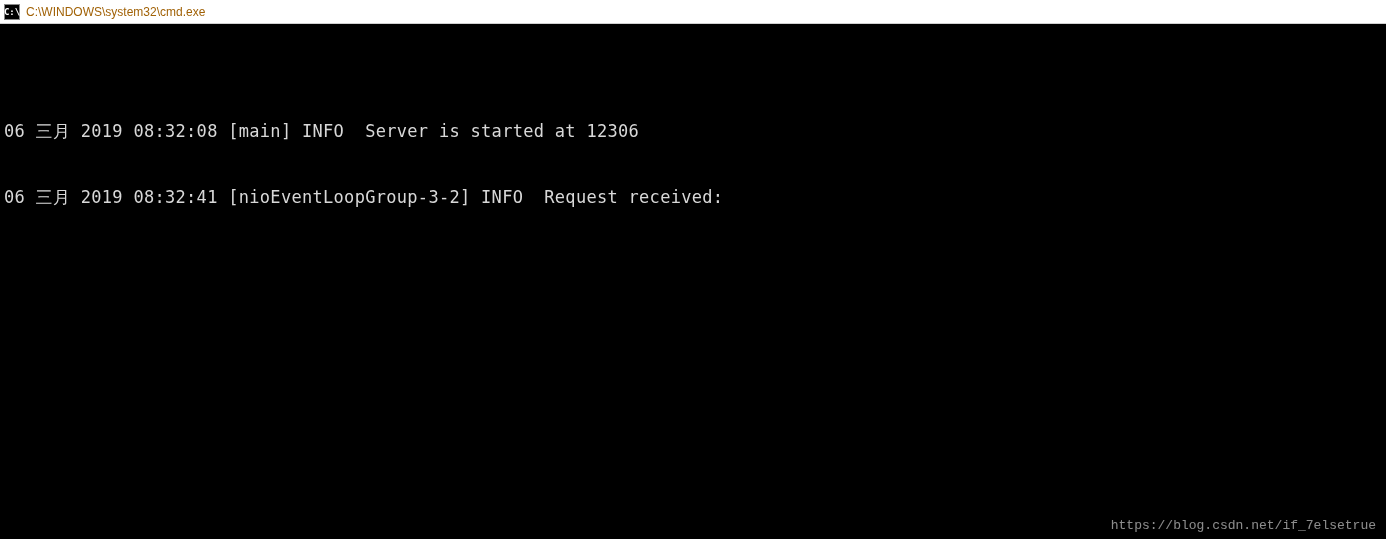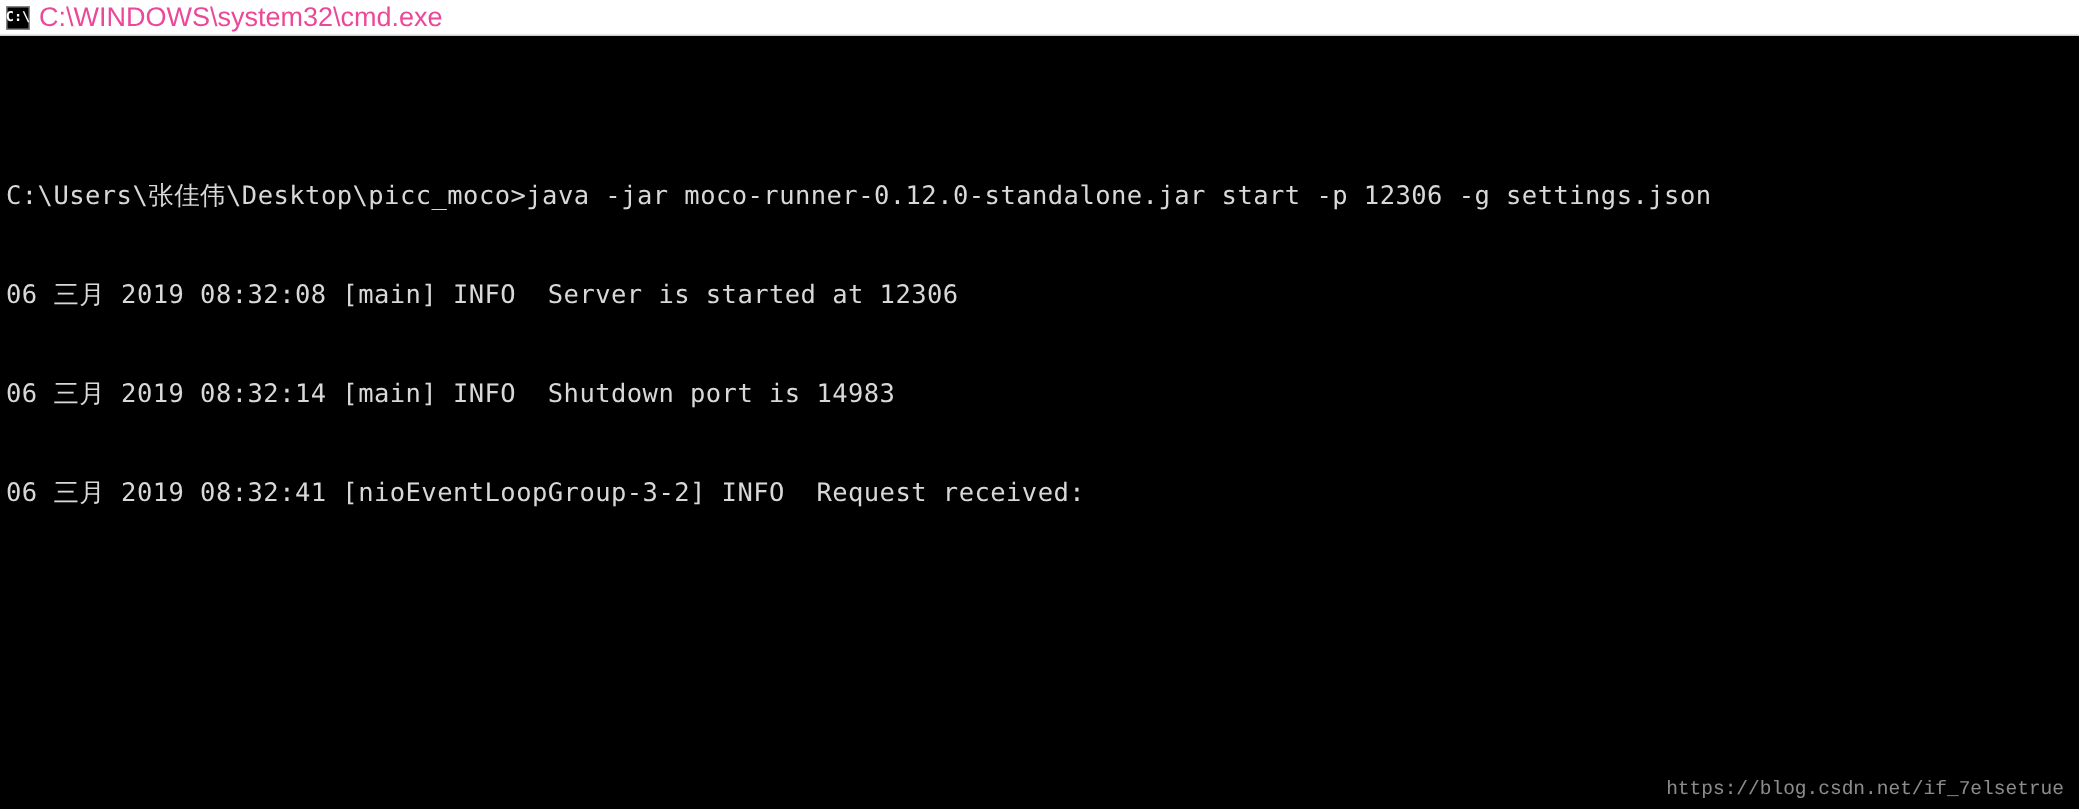--- a/index.html
+++ b/index.html
@@ -31,22 +31,22 @@
       justify-content: center;
       margin-right: 6px;
       background: #000;
       color: #fff;
       font-size: 9px;
       font-family: monospace;
       font-weight: bold;
       border: 1px solid #888;
     }
     .title-text {
-      font-size: 18px;
-      color: #ec4899;
+      font-size: 12px;
+      color: #a16207;
     }
     .terminal {
       background: #000;
       color: #d8d8d8;
       font-family: "NSimSun", "SimSun", "Consolas", monospace;
       font-size: 17px;
       line-height: 22px;
       padding: 8px 4px 4px 4px;
       white-space: pre;
       letter-spacing: 0.3px;
@@ -69,23 +69,21 @@
 </head>
 <body>
 
 <div class="title-bar">
   <span class="title-icon">C:\</span>
   <span class="title-text">C:\WINDOWS\system32\cmd.exe</span>
 </div>
 
 <div class="terminal">
   <span class="terminal-line"></span>
-  <span class="terminal-line">C:\Users\张佳伟\Desktop\picc_moco&gt;java -jar moco-runner-0.12.0-standalone.jar start -p 12306 -g settings.json</span>
   <span class="terminal-line">06 三月 2019 08:32:08 [main] INFO  Server is started at 12306</span>
-  <span class="terminal-line">06 三月 2019 08:32:14 [main] INFO  Shutdown port is 14983</span>
   <span class="terminal-line">06 三月 2019 08:32:41 [nioEventLoopGroup-3-2] INFO  Request received:</span>
   <div class="blank-line"></div>
   
   
   
   
   
   
   
   

